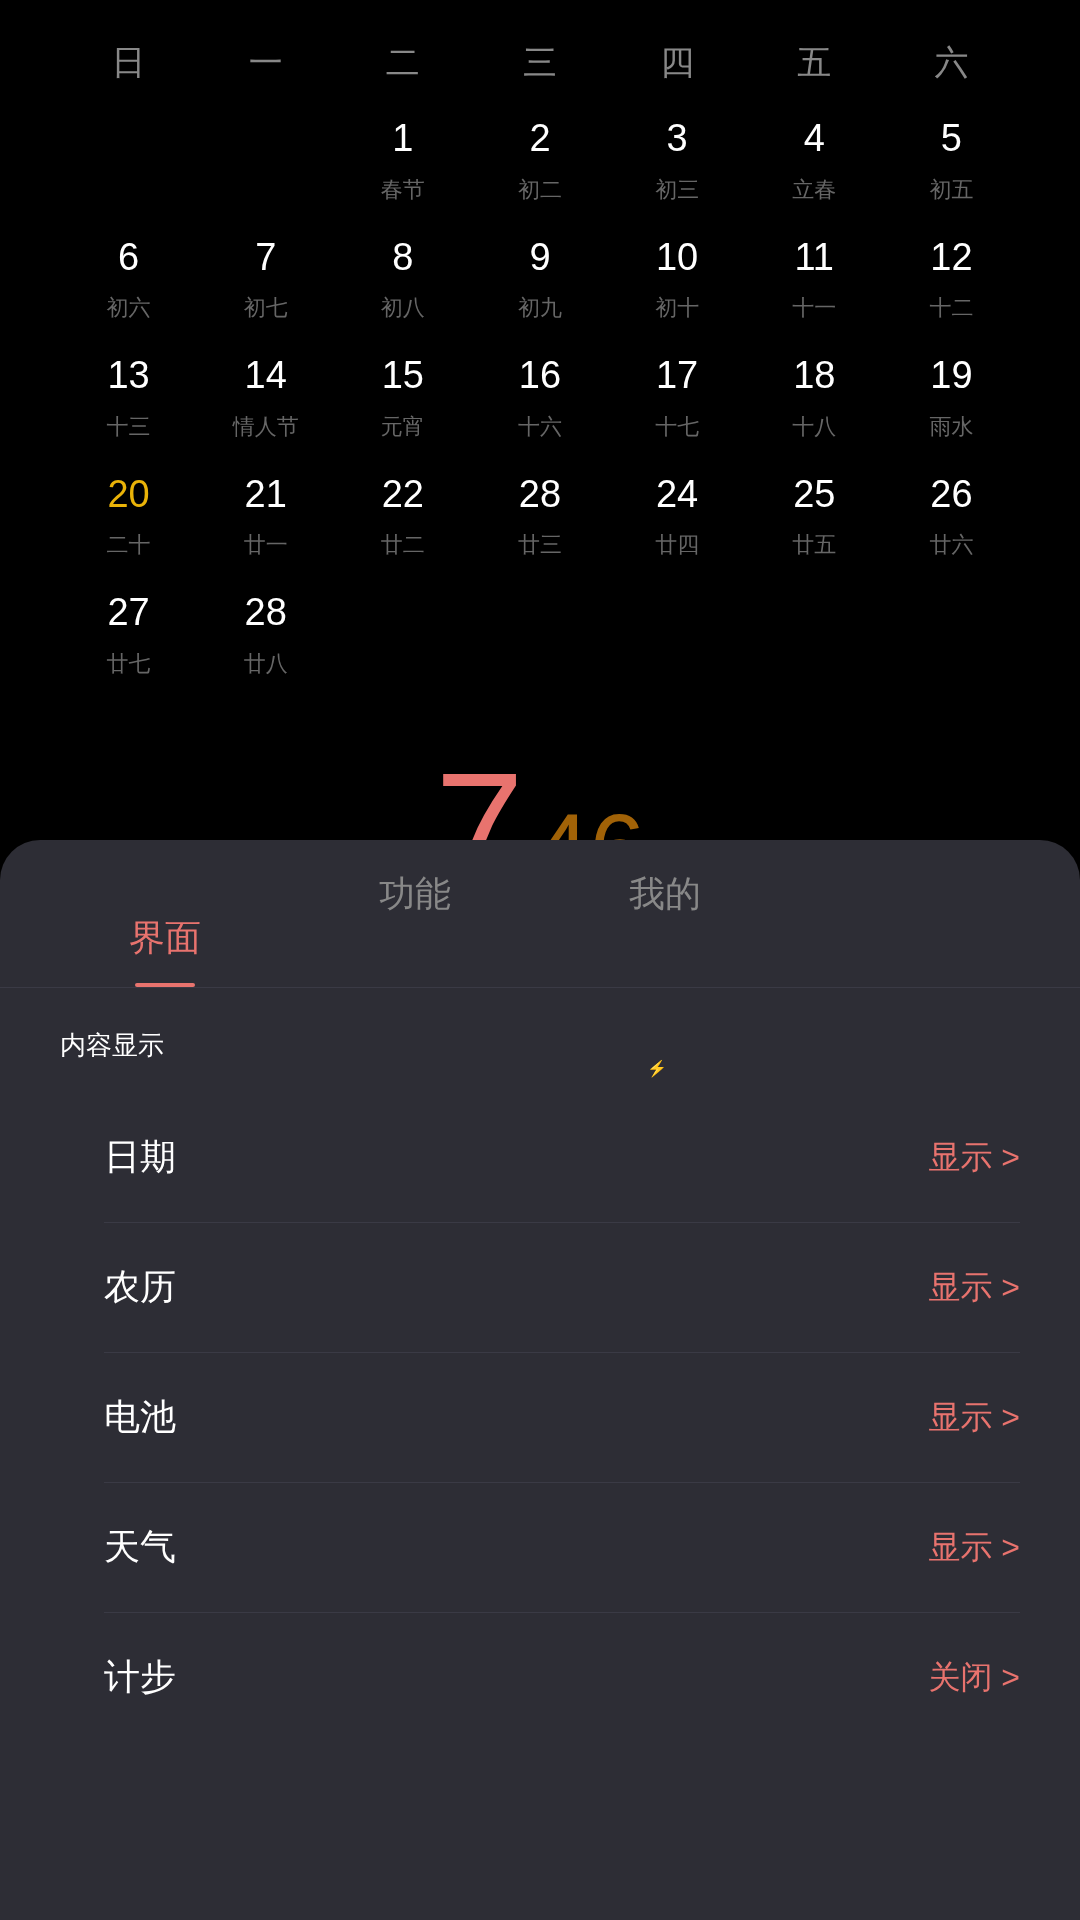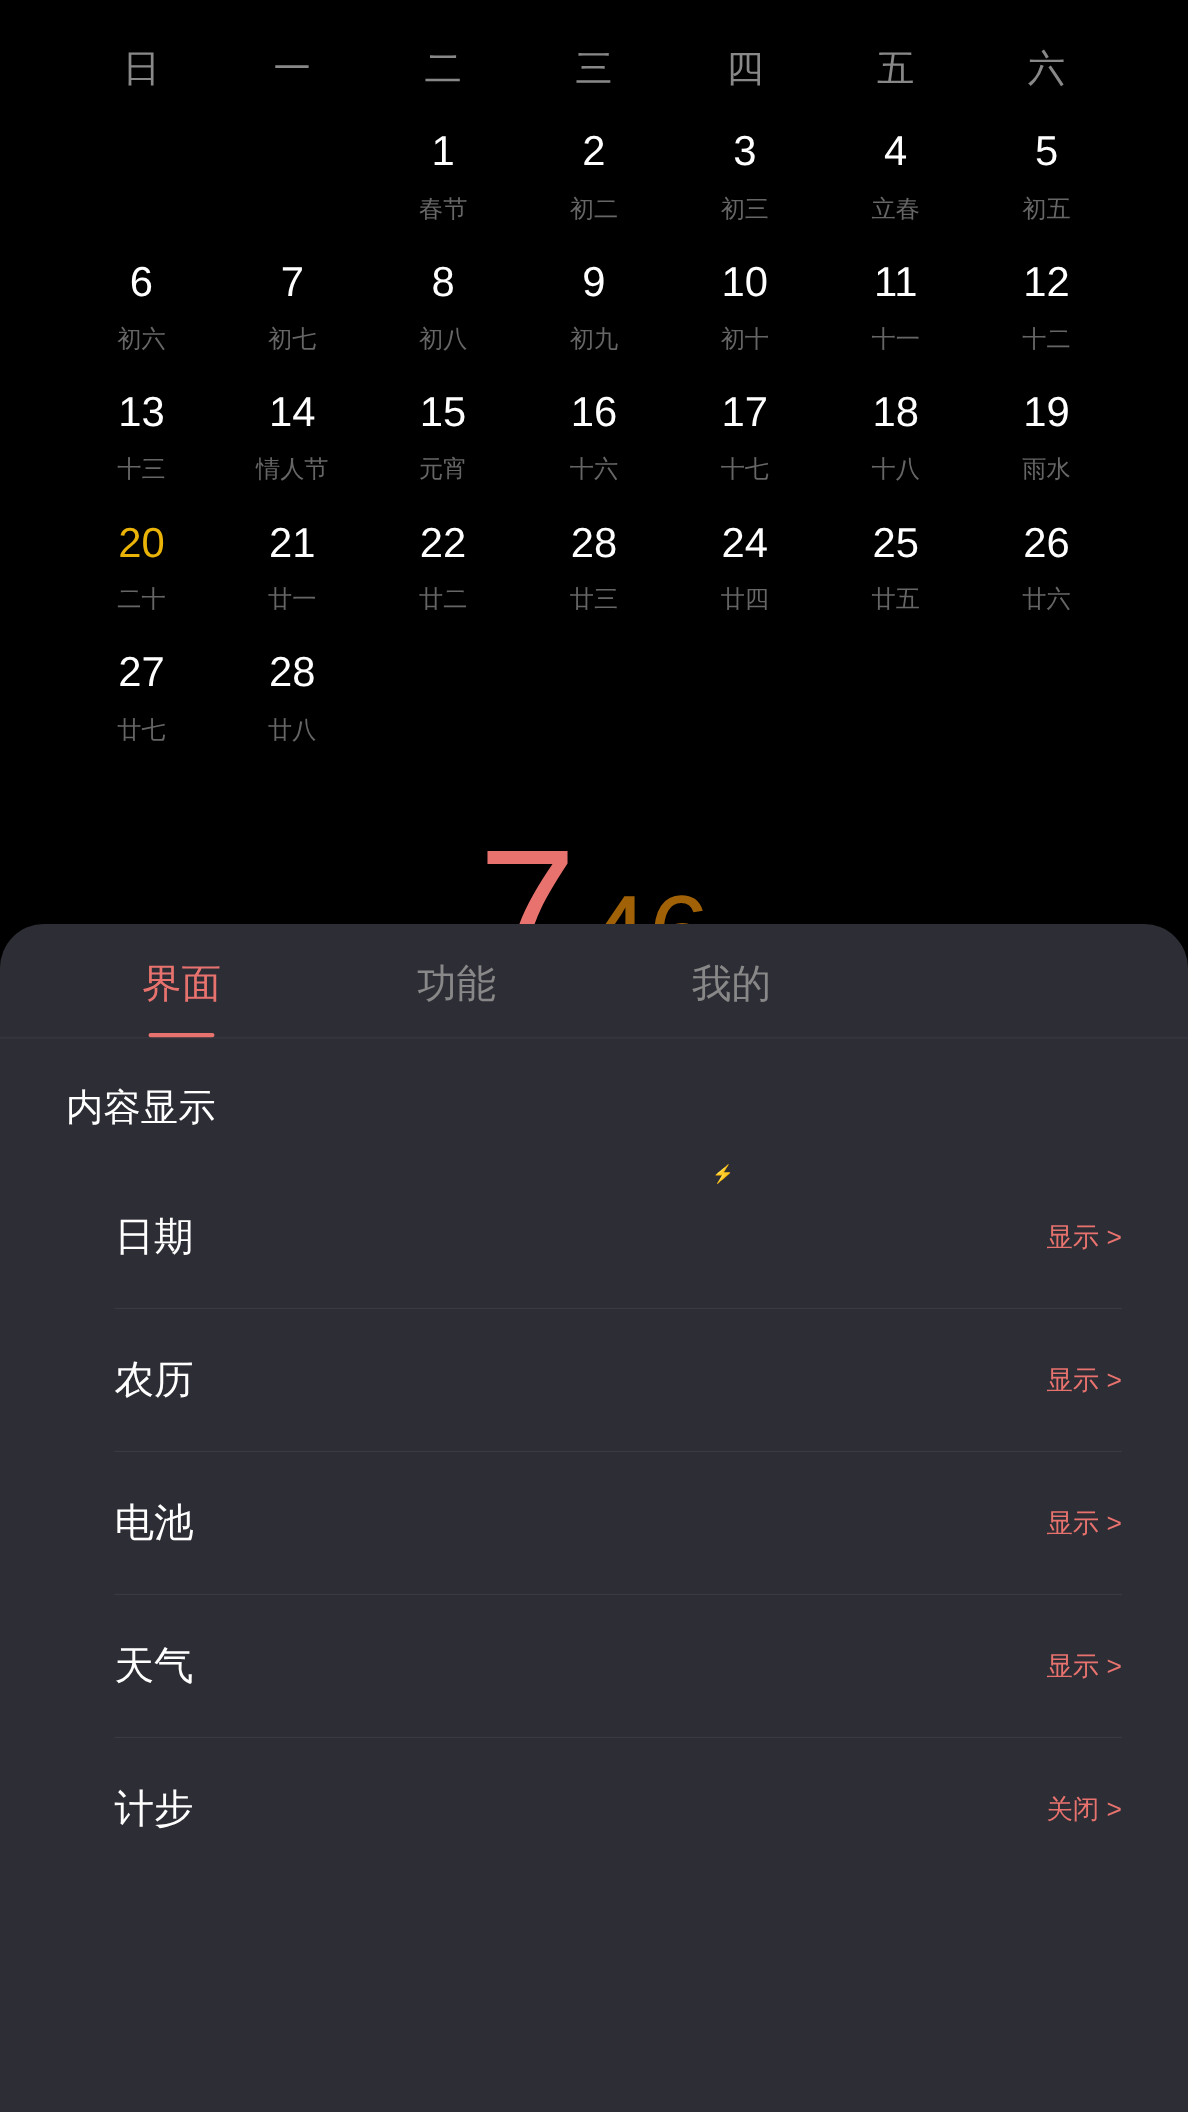--- a/index.html
+++ b/index.html
@@ -183,40 +183,41 @@
       text-align: center;
       font-size: 36px;
       color: #888;
       padding-bottom: 24px;
       cursor: pointer;
       position: relative;
     }
 
     .tab-item.active {
       color: #e8736e;
+      margin-top: 44px;
     }
 
     .tab-item.active::after {
       content: '';
       position: absolute;
       bottom: 0;
       left: 50%;
       transform: translateX(-50%);
       width: 60px;
       height: 4px;
       background: #e8736e;
       border-radius: 2px;
     }
 
     .settings-list {
       padding: 40px 60px;
     }
 
     .section-title {
-      font-size: 34px;
+      font-size: 26px;
       color: #fff;
       margin-bottom: 30px;
       font-weight: 400;
     }
 
     .settings-item {
       display: flex;
       align-items: center;
       justify-content: space-between;
       padding: 40px 0;
@@ -229,21 +230,21 @@
       border-bottom: none;
     }
 
     .settings-item-label {
       font-size: 36px;
       color: #fff;
       font-weight: 300;
     }
 
     .settings-item-value {
-      font-size: 24px;
+      font-size: 32px;
       color: #e8736e;
     }
   </style>
 </head>
 <body>
 
 <div class="calendar-section">
   <div class="calendar-header" id="cal-header">
       <div class="calendar-header-cell">日</div>
       <div class="calendar-header-cell">一</div>

